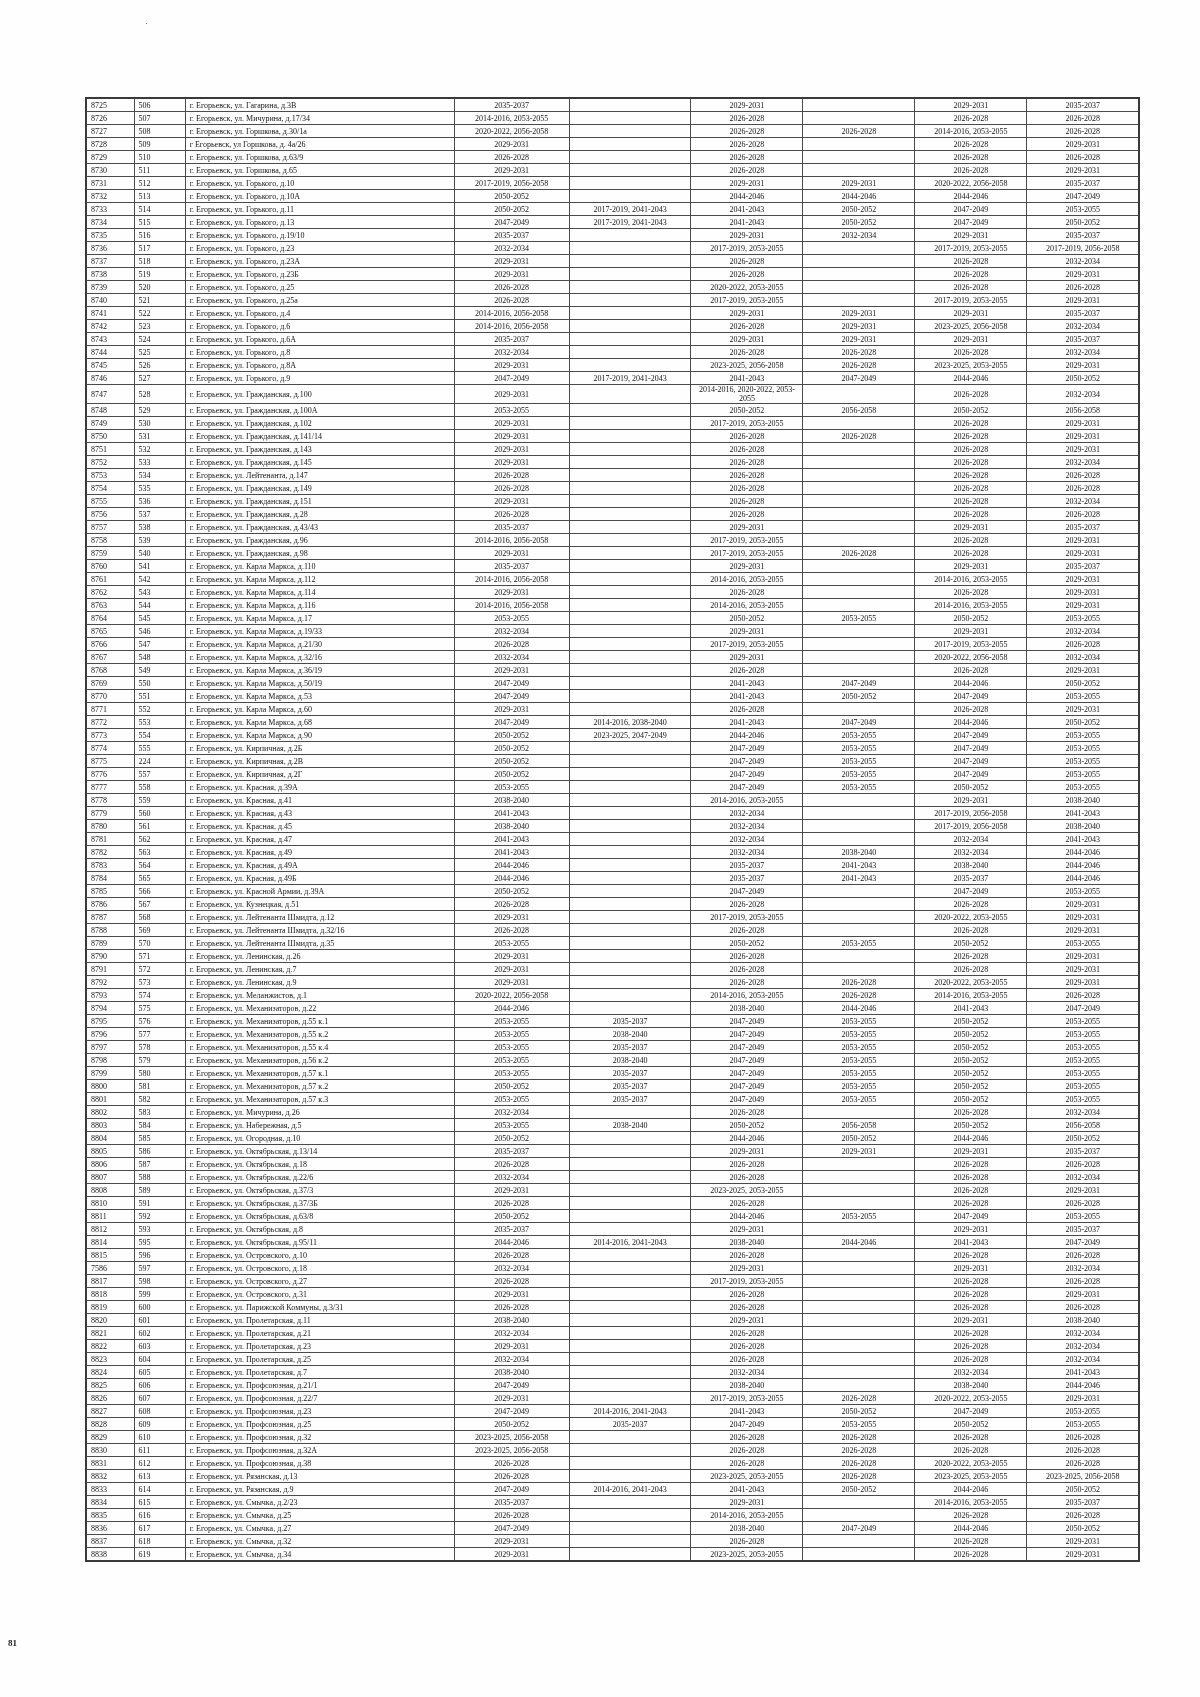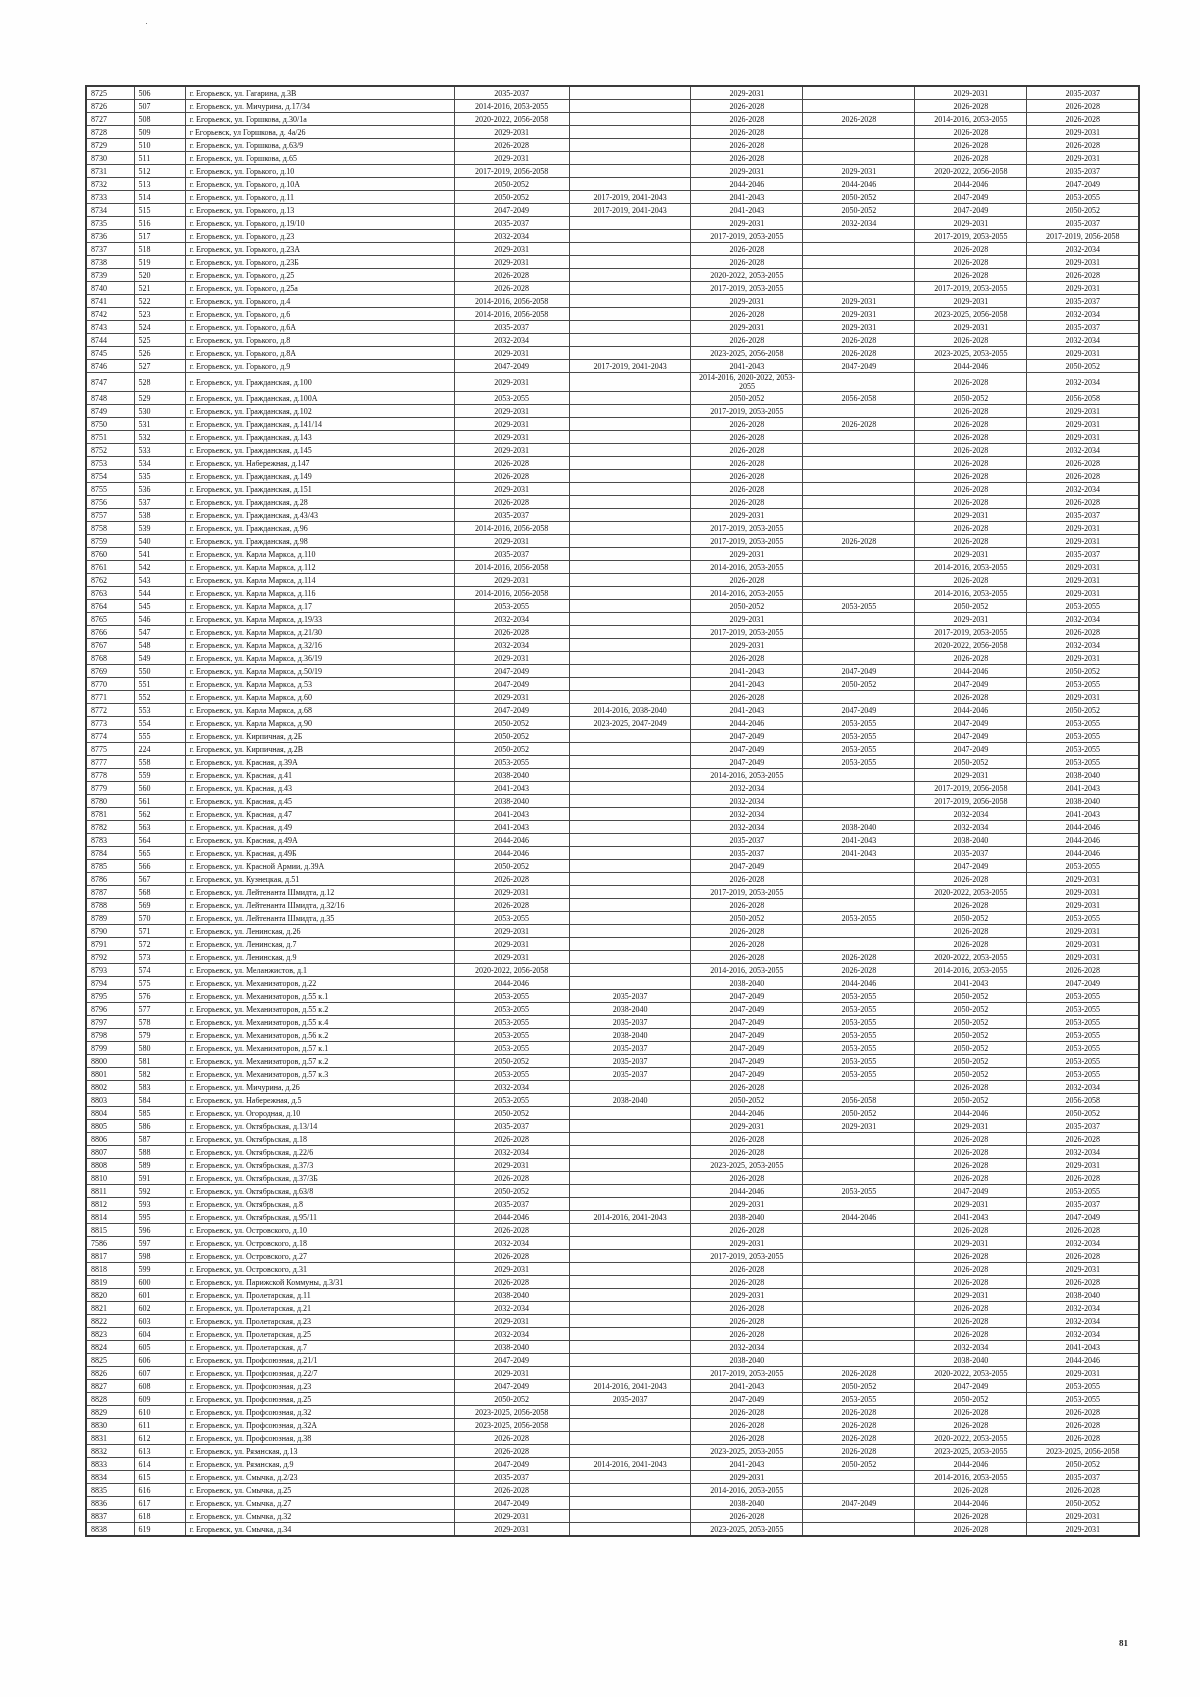--- a/index.html
+++ b/index.html
@@ -1,27 +1,27 @@
 <!DOCTYPE html>
 <html><head>
 <meta charset="utf-8">
 <style>
   html,body{margin:0;padding:0;background:#e8e8e8;}
   #page{position:relative;width:1200px;height:1697px;background:#fefefe;margin:0 auto;overflow:hidden;
         font-family:"Liberation Serif","DejaVu Serif",serif;color:#141414;}
   #artifact-dot{position:absolute;left:145px;top:18px;font-size:9px;color:#333;}
-  #schedule-table{position:absolute;left:85px;top:85px;border-collapse:collapse;table-layout:fixed;
+  #schedule-table{position:absolute;left:85px;top:97px;border-collapse:collapse;table-layout:fixed;
                   width:1055px;}
   #schedule-table td{border:1px solid #4a4a4a;font-size:8px;line-height:9px;padding:0 2px;
                      height:12px;vertical-align:middle;overflow:hidden;white-space:nowrap;}
   #schedule-table td.c-id,#schedule-table td.c-num{text-align:left;padding-left:4px;}
   #schedule-table td.c-addr{text-align:left;padding-left:4px;}
   #schedule-table td.c-yr{text-align:center;white-space:normal;}
   #schedule-table{border:2px solid #3a3a3a;}
-  #page-number{position:absolute;left:16px;top:1638px;width:1112px;text-align:right;
+  #page-number{position:absolute;left:8px;top:1638px;width:1112px;text-align:left;
                font-size:9px;font-weight:bold;color:#222;}
 </style>
 </head>
 <body>
 
 <div id="page">
   <span id="artifact-dot">·</span>
 
   <table id="schedule-table">
     <colgroup>
@@ -340,21 +340,21 @@
           <td class="c-yr">2029-2031</td>
           <td class="c-yr"></td>
           <td class="c-yr">2026-2028</td>
           <td class="c-yr"></td>
           <td class="c-yr">2026-2028</td>
           <td class="c-yr">2032-2034</td>
         </tr>
         <tr>
           <td class="c-id">8753</td>
           <td class="c-num">534</td>
-          <td class="c-addr">г. Егорьевск, ул. Набережная, д.147</td>
+          <td class="c-addr">г. Егорьевск, ул. Лейтенанта, д.147</td>
           <td class="c-yr">2026-2028</td>
           <td class="c-yr"></td>
           <td class="c-yr">2026-2028</td>
           <td class="c-yr"></td>
           <td class="c-yr">2026-2028</td>
           <td class="c-yr">2026-2028</td>
         </tr>
         <tr>
           <td class="c-id">8754</td>
           <td class="c-num">535</td>
@@ -583,20 +583,31 @@
           <td class="c-yr"></td>
           <td class="c-yr">2047-2049</td>
           <td class="c-yr">2053-2055</td>
           <td class="c-yr">2047-2049</td>
           <td class="c-yr">2053-2055</td>
         </tr>
         <tr>
           <td class="c-id">8775</td>
           <td class="c-num">224</td>
           <td class="c-addr">г. Егорьевск, ул. Кирпичная, д.2В</td>
+          <td class="c-yr">2050-2052</td>
+          <td class="c-yr"></td>
+          <td class="c-yr">2047-2049</td>
+          <td class="c-yr">2053-2055</td>
+          <td class="c-yr">2047-2049</td>
+          <td class="c-yr">2053-2055</td>
+        </tr>
+        <tr>
+          <td class="c-id">8776</td>
+          <td class="c-num">557</td>
+          <td class="c-addr">г. Егорьевск, ул. Кирпичная, д.2Г</td>
           <td class="c-yr">2050-2052</td>
           <td class="c-yr"></td>
           <td class="c-yr">2047-2049</td>
           <td class="c-yr">2053-2055</td>
           <td class="c-yr">2047-2049</td>
           <td class="c-yr">2053-2055</td>
         </tr>
         <tr>
           <td class="c-id">8777</td>
           <td class="c-num">558</td>

